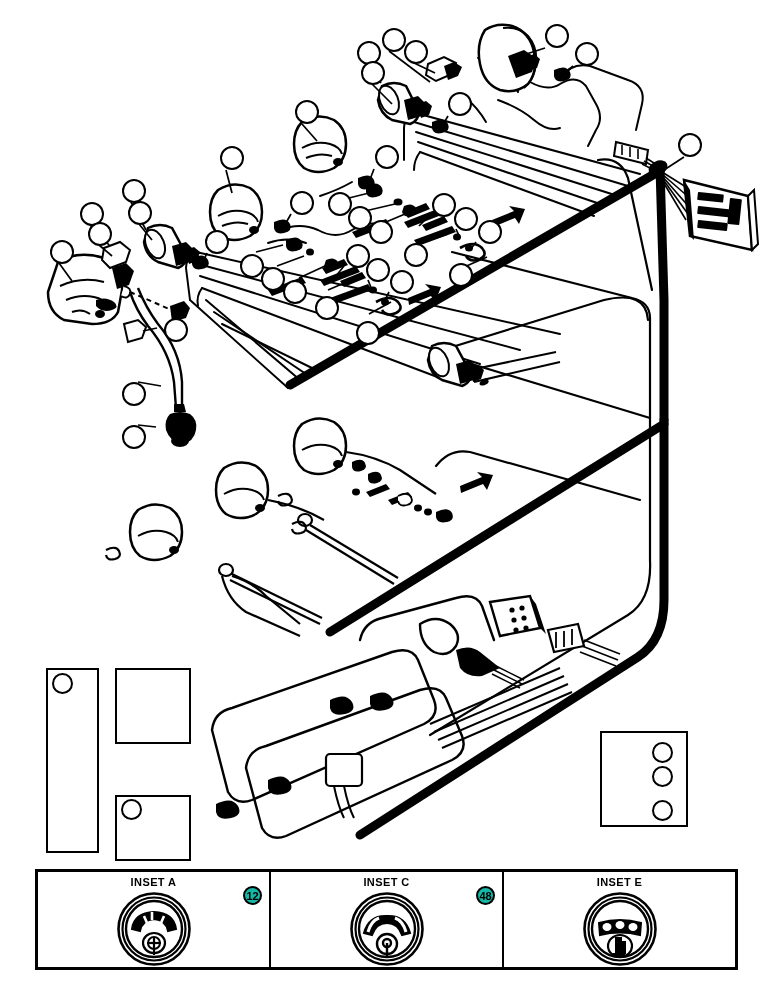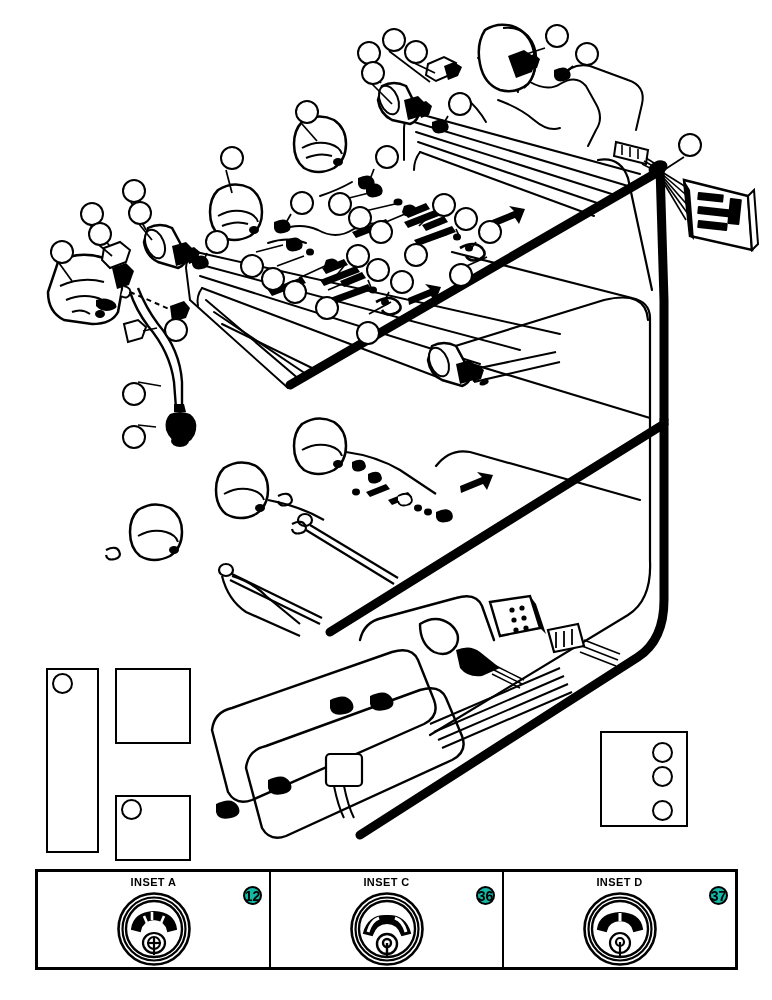--- a/index.html
+++ b/index.html
@@ -75,21 +75,21 @@
     color:#000;
     font-family:"Liberation Sans", sans-serif;
   }
   .insetnum{
     position:absolute;
     right:7px;top:14px;
     width:19px;height:19px;
     border:2px solid #000;border-radius:50%;
     background:#14b8a6;box-sizing:border-box;
     display:flex;align-items:center;justify-content:center;
-    font-size:14px;font-weight:bold;
+    font-size:11px;font-weight:bold;
     font-family:"Liberation Sans", sans-serif;
   }
   .insetgauge{
     position:absolute;
     left:50%;top:19px;
     transform:translateX(-50%);
     width:76px;height:76px;
   }
 </style>
 </head>
@@ -574,42 +574,44 @@
       <path d="M48 25 L45 32" stroke="#fff" stroke-width="2.6"></path>
       <path d="M28 25 L31 32" stroke="#fff" stroke-width="2.6"></path>
       <ellipse cx="38" cy="52" rx="11" ry="10" fill="#fff" stroke="#000" stroke-width="2.2"></ellipse>
       <ellipse cx="38" cy="52" rx="6" ry="6" fill="#fff" stroke="#000" stroke-width="2"></ellipse>
       <path d="M31 52 L45 52" stroke="#000" stroke-width="2.2"></path>
       <path d="M38 46 L38 64" stroke="#000" stroke-width="2.2"></path>
           </svg></div>
       </div>
       <div class="insetcell">
         <div class="insettitle">INSET C</div>
-        <div class="insetnum">36</div>
+        <div class="insetnum">48</div>
         <div class="insetgauge"><svg viewBox="0 0 76 76" width="76" height="76">
     <circle cx="38" cy="38" r="35.5" fill="#fff" stroke="#000" stroke-width="2.6"></circle>
     <circle cx="38" cy="38" r="31.5" fill="#fff" stroke="#000" stroke-width="2.2"></circle>
     <circle cx="38" cy="38" r="28" fill="#fff" stroke="#000" stroke-width="2.4"></circle>
       <path d="M15 42 Q20 24 38 25 Q56 24 61 42 L53 44 Q49 32 38 32 Q27 32 23 44 Z" fill="#000" stroke="#000" stroke-width="2"></path>
       <path d="M19 41 Q22 30 30 27" stroke="#fff" stroke-width="3" fill="none"></path>
       <path d="M57 41 Q54 30 46 27" stroke="#fff" stroke-width="3" fill="none"></path>
       <ellipse cx="38" cy="53" rx="10" ry="10" fill="#fff" stroke="#000" stroke-width="2.4"></ellipse>
       <ellipse cx="38" cy="52" rx="4" ry="4" fill="#fff" stroke="#000" stroke-width="2.4"></ellipse>
       <path d="M38 52 L38 66" stroke="#000" stroke-width="2.4"></path>
           </svg></div>
       </div>
       <div class="insetcell">
-        <div class="insettitle">INSET D</div>
-        <div class="insetnum">37</div>
+        <div class="insettitle">INSET E</div>
         <div class="insetgauge"><svg viewBox="0 0 76 76" width="76" height="76">
     <circle cx="38" cy="38" r="35.5" fill="#fff" stroke="#000" stroke-width="2.6"></circle>
     <circle cx="38" cy="38" r="31.5" fill="#fff" stroke="#000" stroke-width="2.2"></circle>
     <circle cx="38" cy="38" r="28" fill="#fff" stroke="#000" stroke-width="2.4"></circle>
-      <path d="M16 38 Q18 23 38 22 Q58 23 60 38 L52 40 Q50 30 38 29 Q26 30 24 40 Z" fill="#000" stroke="#000" stroke-width="2"></path>
-      <path d="M38 22 L38 30" stroke="#fff" stroke-width="3"></path>
-      <ellipse cx="38" cy="52" rx="10" ry="10" fill="#fff" stroke="#000" stroke-width="2.2"></ellipse>
-      <ellipse cx="38" cy="51" rx="4" ry="4" fill="#fff" stroke="#000" stroke-width="2.2"></ellipse>
-      <path d="M38 51 L38 65" stroke="#000" stroke-width="2.2"></path>
+      <path d="M17 32 Q38 26 59 32 L58 44 Q38 39 18 44 Z" fill="#000" stroke="#000" stroke-width="2"></path>
+      <ellipse cx="25" cy="36" rx="4.5" ry="4" fill="#fff"></ellipse>
+      <ellipse cx="38" cy="34" rx="4.5" ry="4" fill="#fff"></ellipse>
+      <ellipse cx="51" cy="36" rx="4.5" ry="4" fill="#fff"></ellipse>
+      <ellipse cx="38" cy="55" rx="12" ry="11" fill="#fff" stroke="#000" stroke-width="2.2"></ellipse>
+      <rect x="33" y="46" width="7" height="17" fill="#000"></rect>
+      <rect x="40" y="50" width="4" height="13" fill="#000"></rect>
+      <rect x="31" y="62" width="12" height="3" fill="#000"></rect>
           </svg></div>
       </div>
     </div>
 
 </div>
 
 </body></html>

